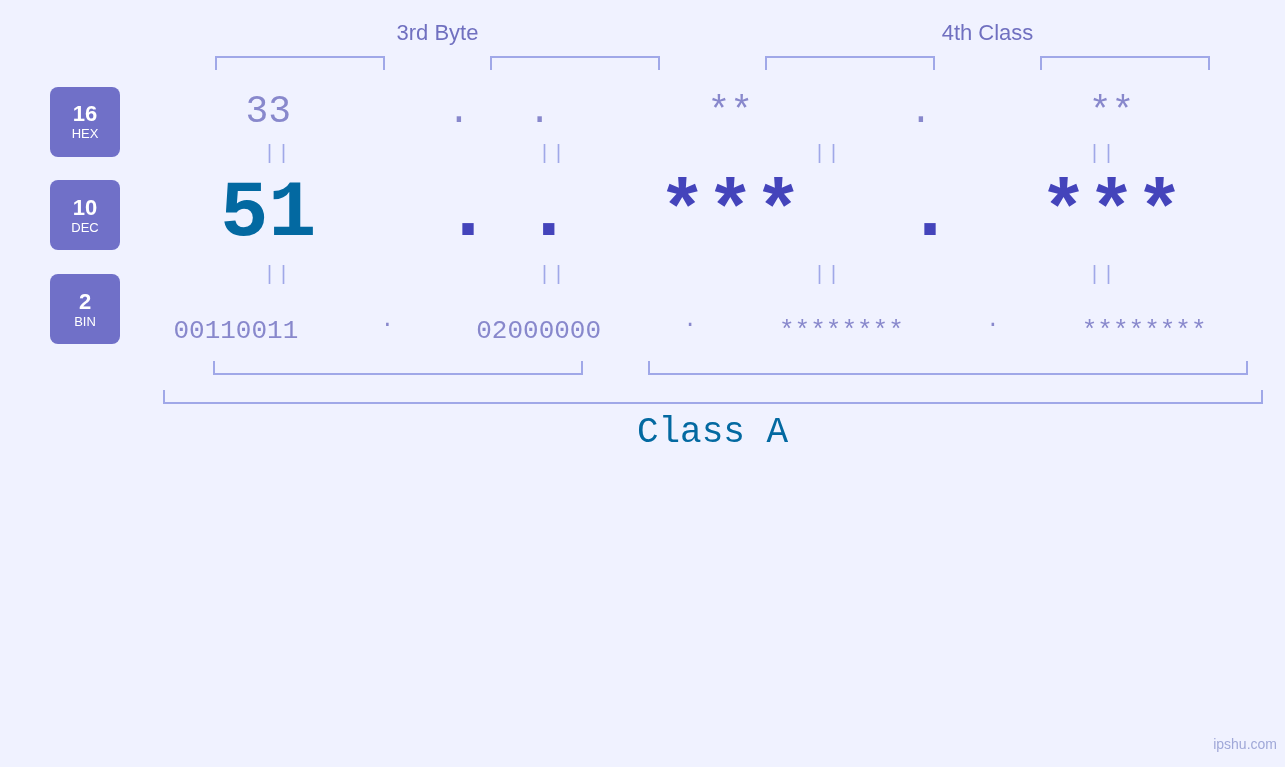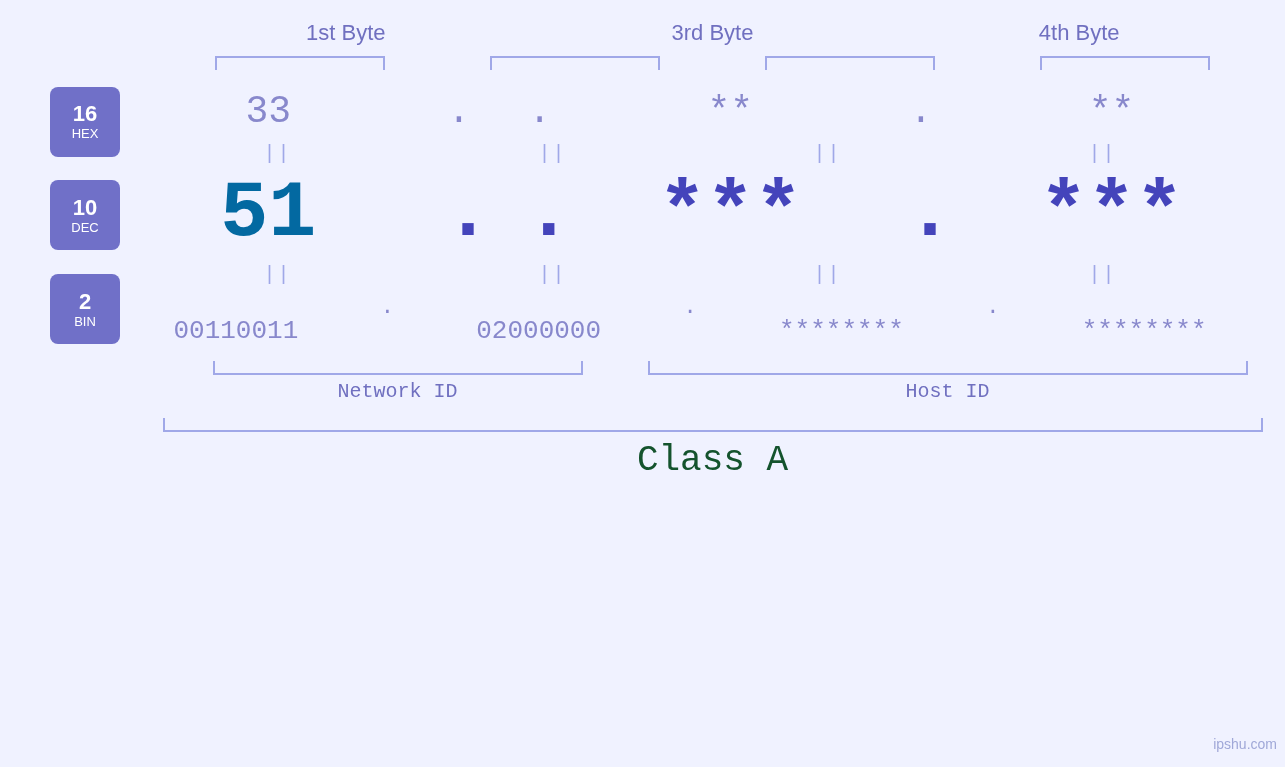--- a/index.html
+++ b/index.html
@@ -175,20 +175,21 @@
       bottom: 15px;
       right: 8px;
       color: #a0a8d8;
       font-size: 14px;
       font-family: Arial, sans-serif;
     }
 
     
     .inline-row {
       display: flex;
+      align-items: center;
       width: 1100px;
       justify-content: space-around;
       gap: 44px;
     }
 
     .inline-cell-group {
       display: flex;
       align-items: center;
       width: 250px;
       justify-content: center;
@@ -217,23 +218,22 @@
       width: 30px;
       text-align: center;
     }
   </style>
 </head>
 <body>
 
 <div class="main-container">
 
   <div class="byte-headers">
-    <div class="byte-header">1st Byte</div>
     <div class="byte-header">3rd Byte</div>
-    <div class="byte-header">4th Byte</div>
+    <div class="byte-header">4th Class</div>
   </div>
 
   <div class="top-brackets">
     <div class="bracket-cell">
         <div class="bracket-top"></div>
       </div>
     <div class="bracket-cell">
         <div class="bracket-top"></div>
       </div>
     <div class="bracket-cell">
@@ -333,28 +333,24 @@
 
       <div style="width:470px; display:flex; align-items:center; justify-content:center;">
         <div style="width:370px; height:14px; border-bottom: 2px solid #a0a8e8; border-left: 2px solid #a0a8e8; border-right: 2px solid #a0a8e8;"></div>
       </div>
 
       <div style="width:630px; display:flex; align-items:center; justify-content:center;">
         <div style="width:600px; height:14px; border-bottom: 2px solid #a0a8e8; border-left: 2px solid #a0a8e8; border-right: 2px solid #a0a8e8;"></div>
       </div>
     </div>
 
-    <div style="display:flex; width:1100px; margin-top:5px;">
-      <div style="width:470px; text-align:center; color:#7070c0; font-size:20px; font-family:'Courier New',monospace;">Network ID</div>
-      <div style="width:630px; text-align:center; color:#7070c0; font-size:20px; font-family:'Courier New',monospace;">Host ID</div>
-    </div>
 
     <div style="margin-top:15px; width:1100px;">
       <div style="width:100%; height:14px; border-bottom: 2px solid #a0a8e8; border-left: 2px solid #a0a8e8; border-right: 2px solid #a0a8e8;"></div>
     </div>
-    <div style="text-align:center; color:#14532d; font-size:36px; font-family:'Courier New',monospace; margin-top:8px;">Class A</div>
+    <div style="text-align:center; color:#0369a1; font-size:36px; font-family:'Courier New',monospace; margin-top:8px;">Class A</div>
   </div>
 
   <div class="footer">
     <span>ipshu.com</span>
   </div>
 
 </div>
 
 </body></html>

